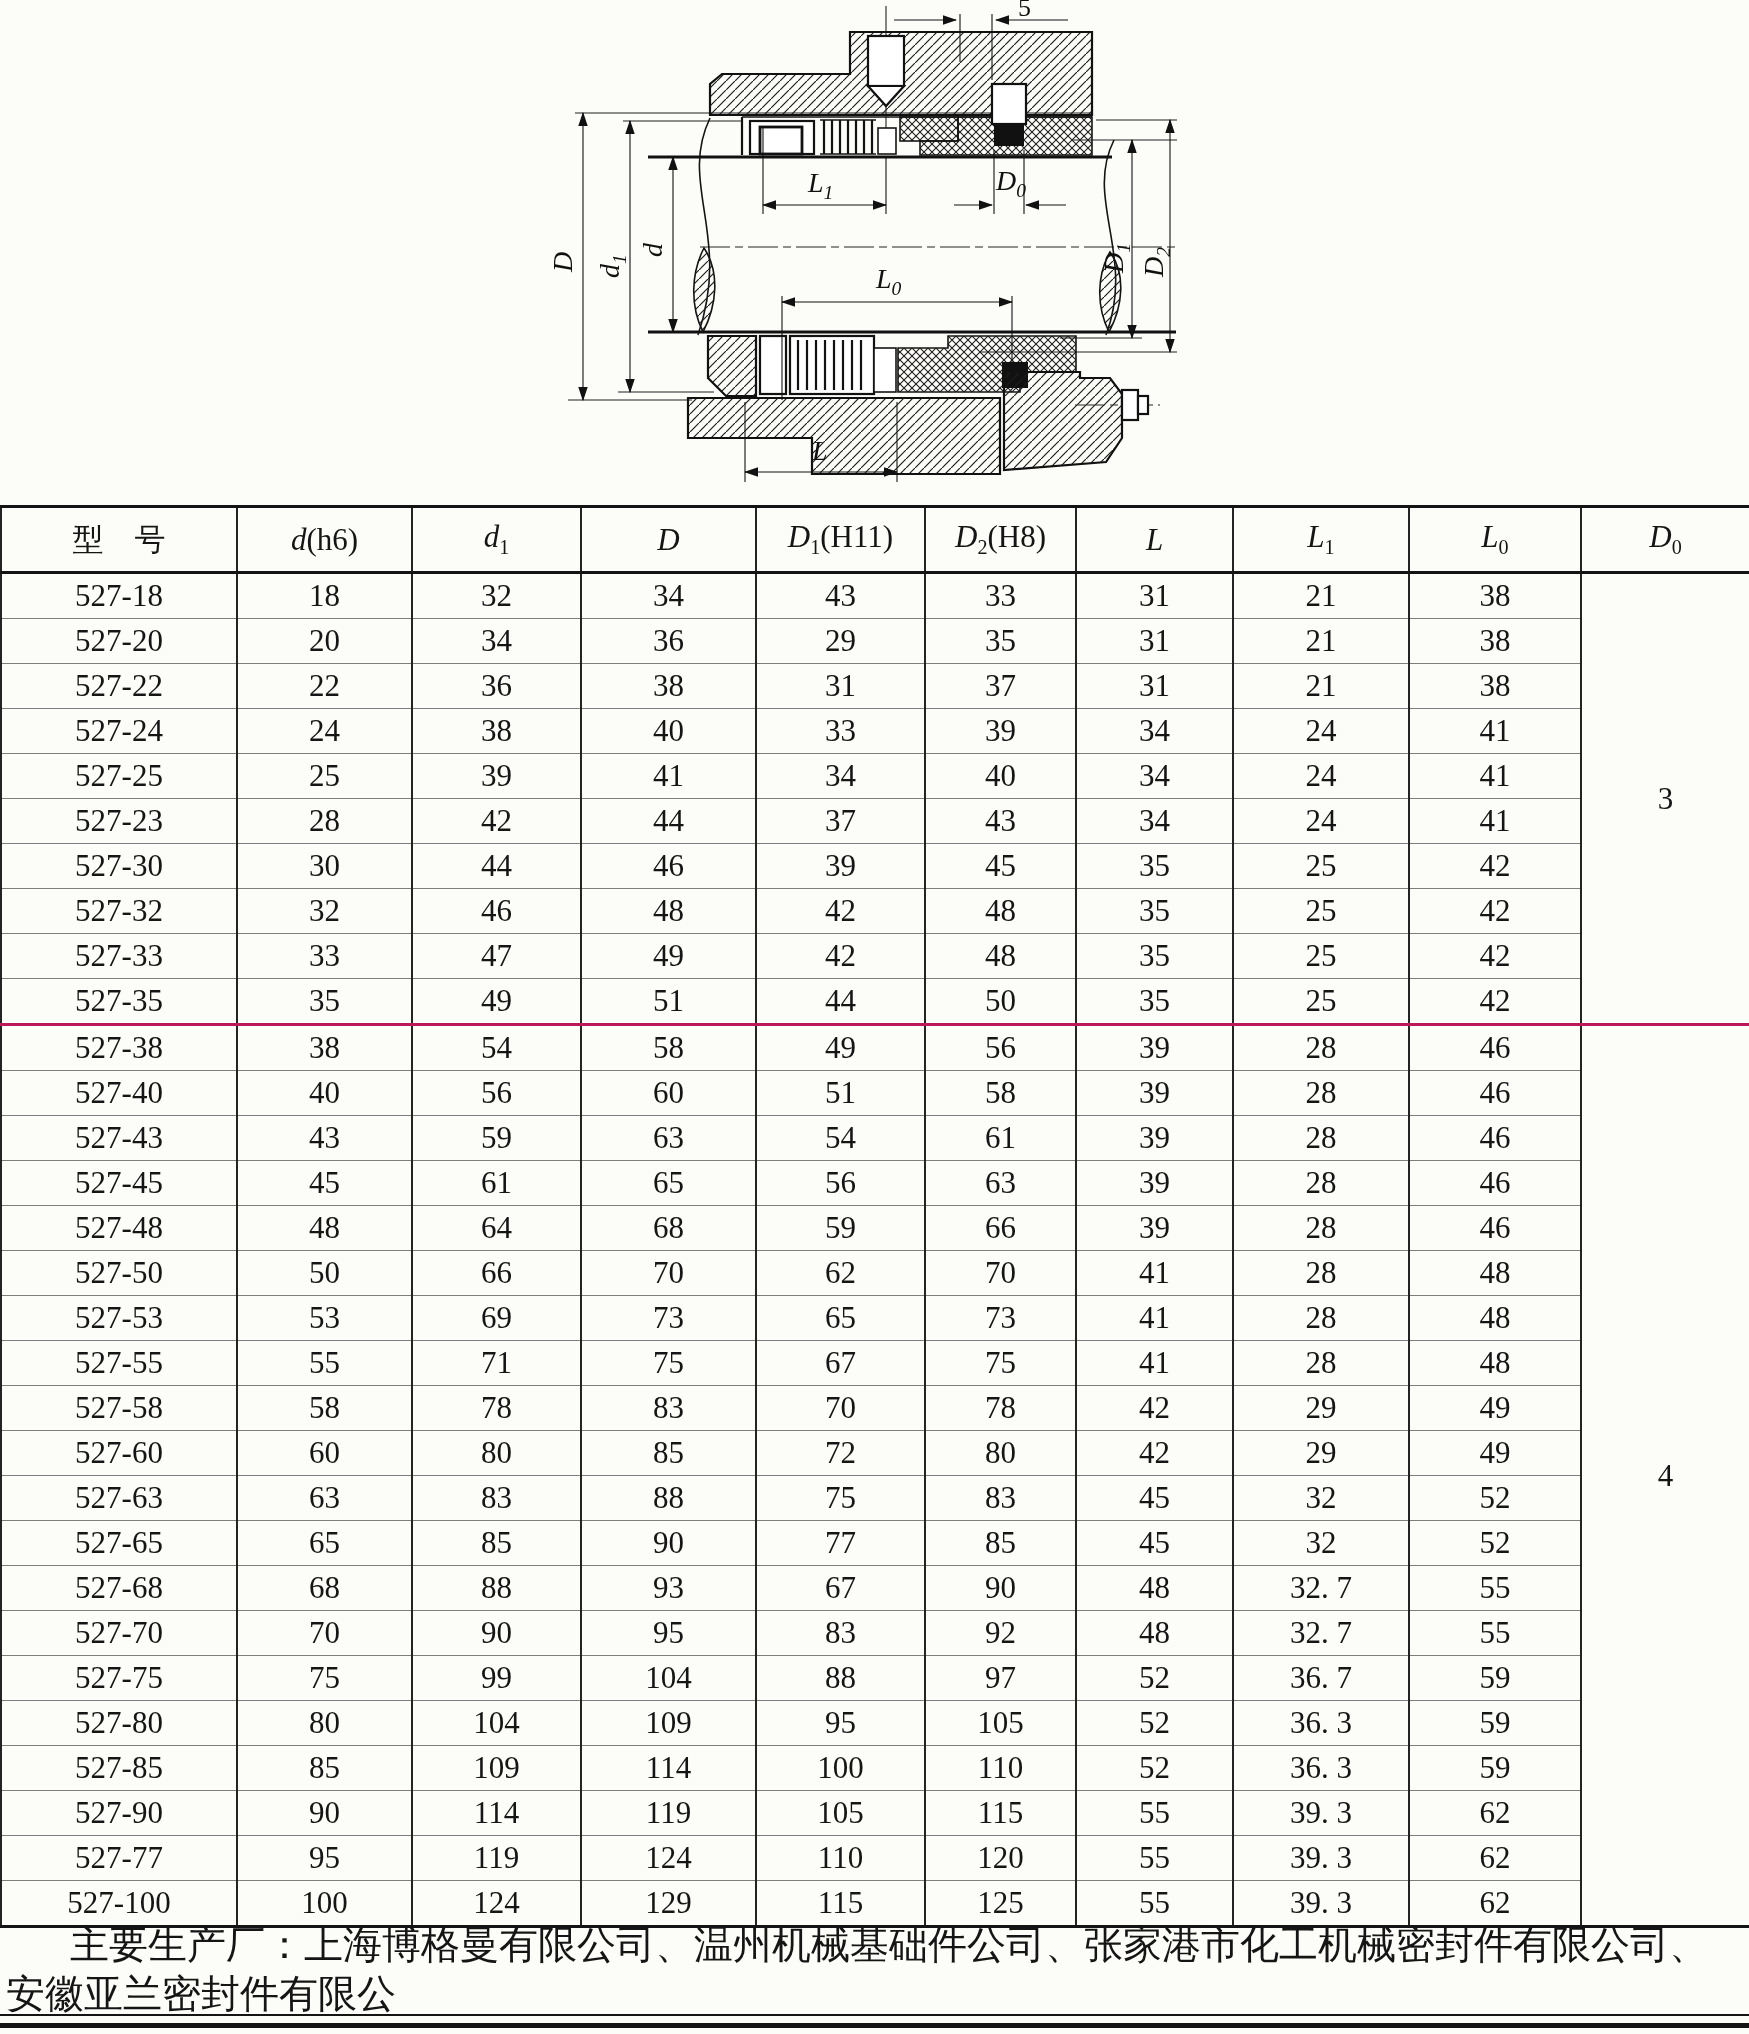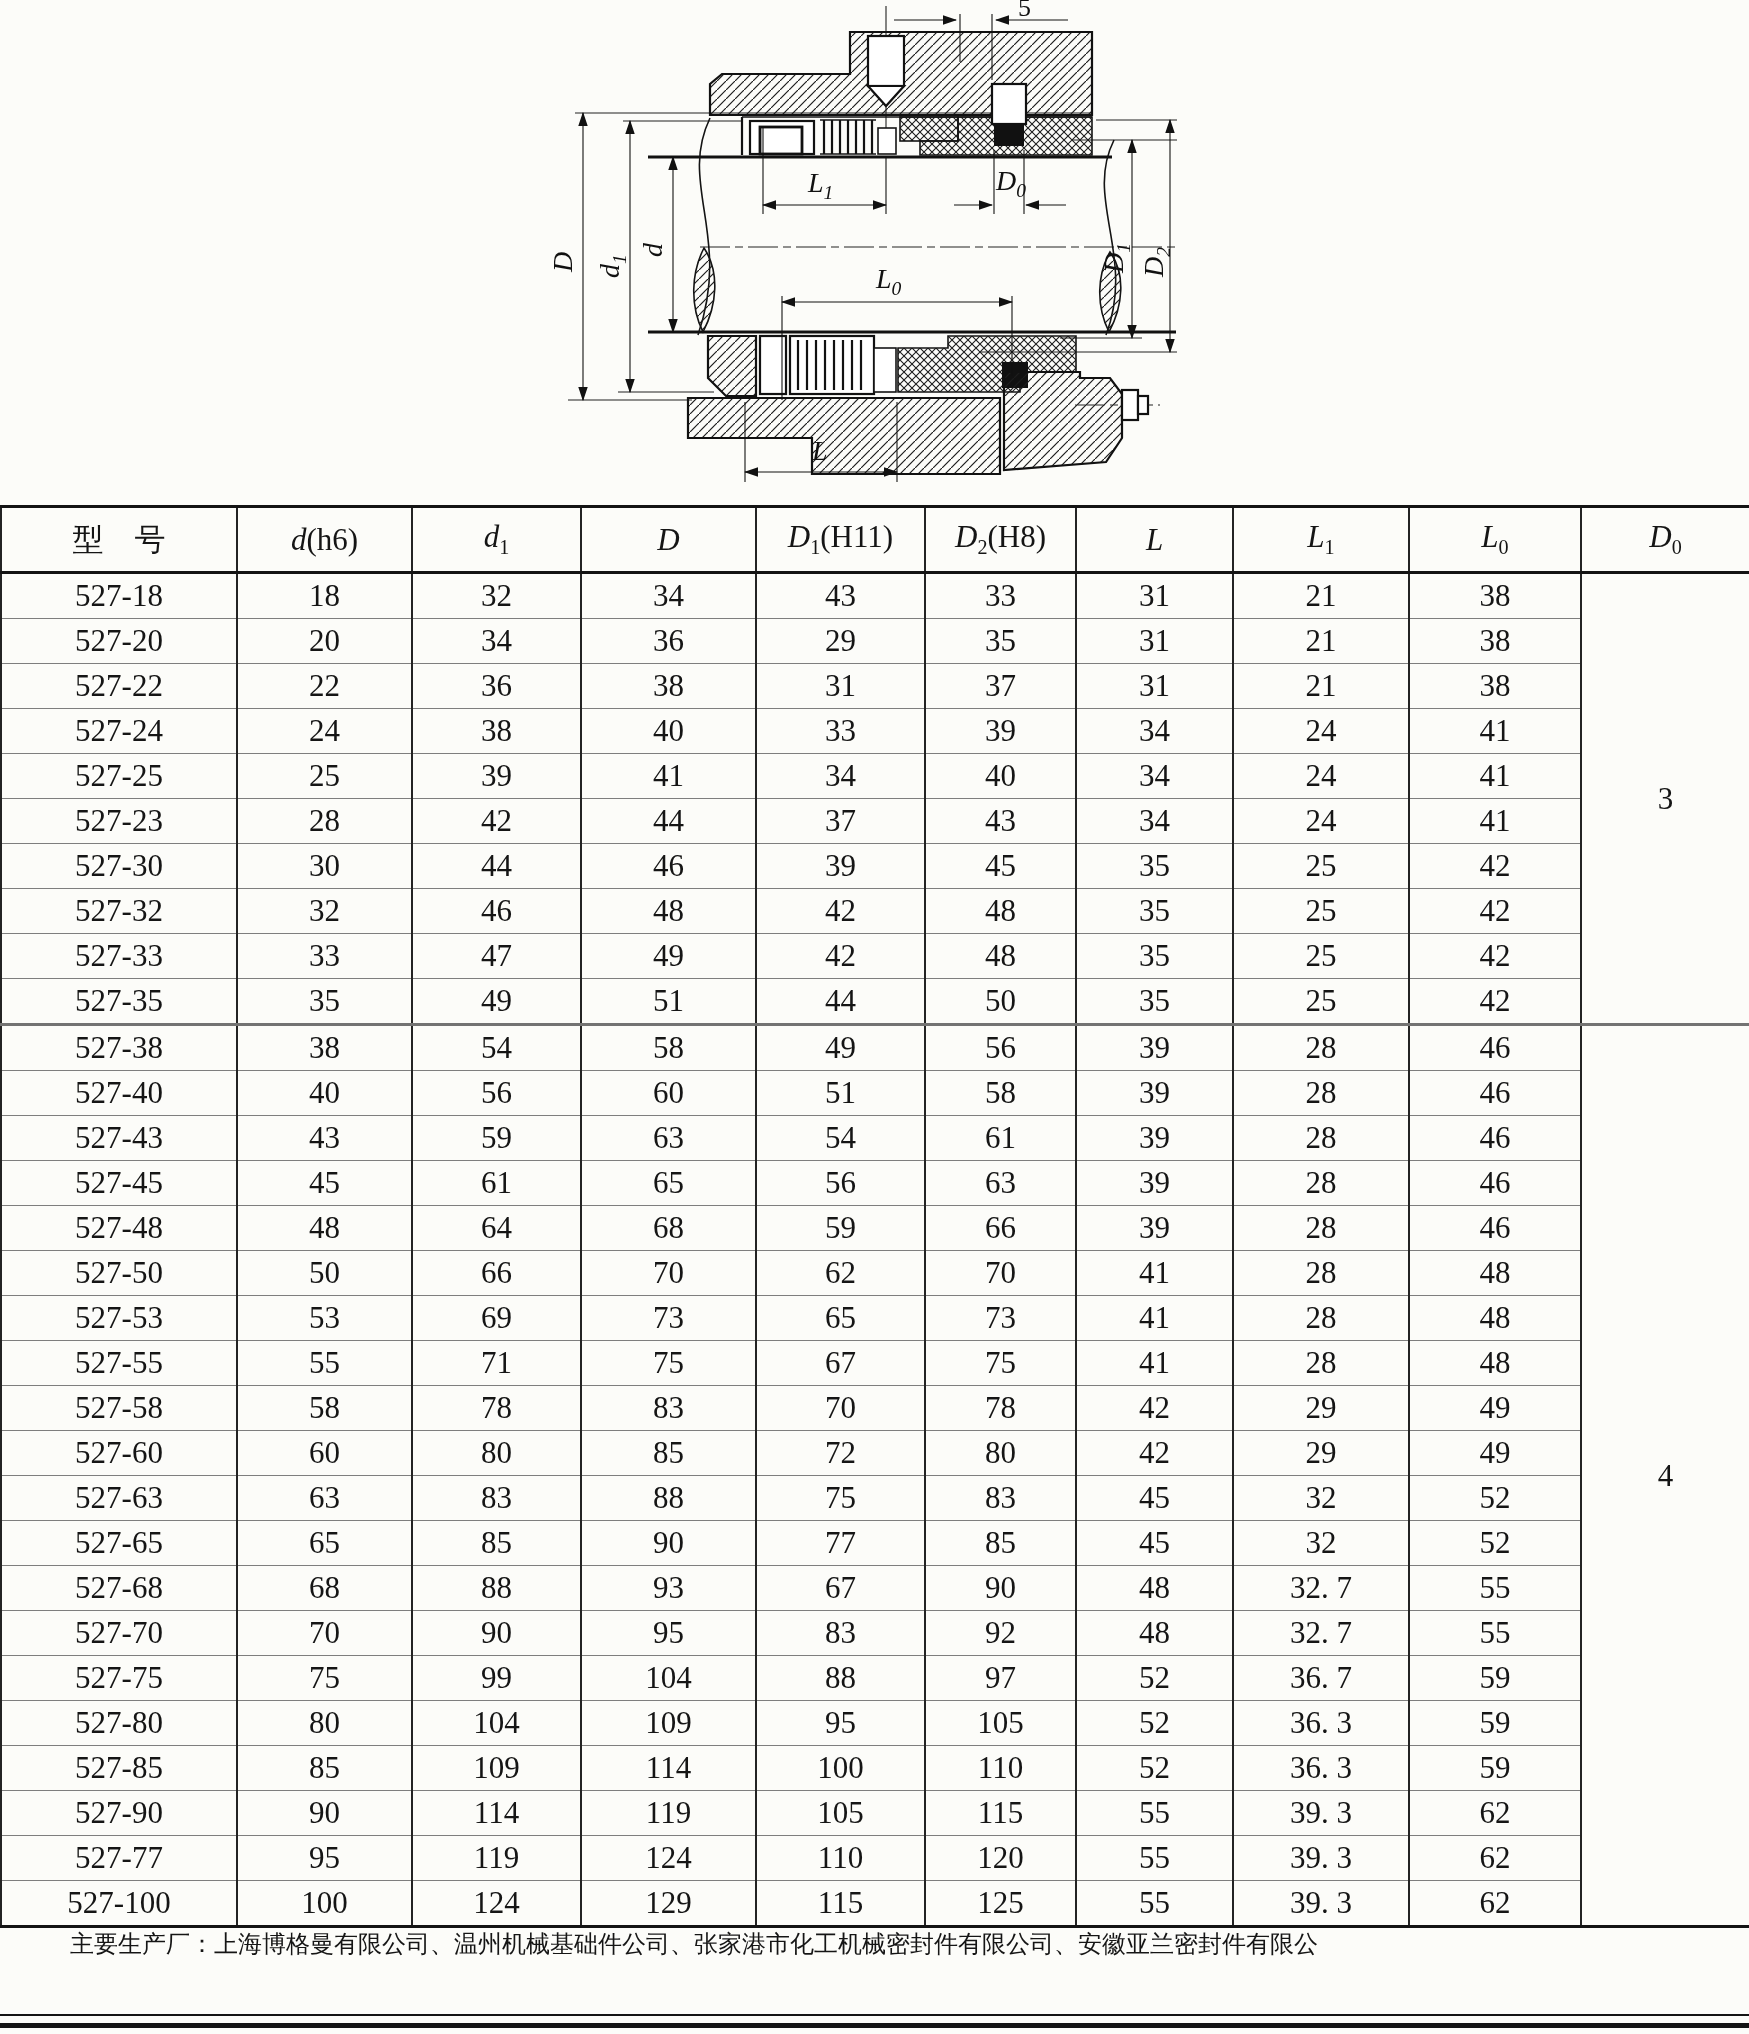--- a/index.html
+++ b/index.html
@@ -27,27 +27,27 @@
   }
   #spec-table th{
     height:47px;font-weight:normal;font-size:31px;text-align:center;
     border-bottom:3px solid #141414;border-left:2px solid #232323;padding:8px;
   }
   #spec-table td{
     height:44px;font-size:31px;text-align:center;
     border-left:2px solid #232323;padding:0;
   }
   #spec-table tbody tr{border-top:1px solid #7e7e7e}
-  #spec-table tr.sep{border-bottom:3px solid #737373}
+  #spec-table tr.sep{border-bottom:3px solid #be185d}
   #spec-table sub{font-size:65%}
   .mv{font-style:italic}
   
   #footer{
     position:absolute;left:6px;top:1920px;width:1737px;
-    font-size:24px;line-height:49px;
+    font-size:39px;line-height:49px;
   }
   #footer .l1{text-indent:64px}
   .rule-a{position:absolute;left:0;top:2014px;width:1749px;height:2px;background:#141414}
   .rule-b{position:absolute;left:0;top:2023px;width:1749px;height:5px;background:#141414}
 </style>
 </head>
 <body>
 
 <svg id="drawing" width="760" height="505" viewBox="0 0 760 505">
   <defs>

